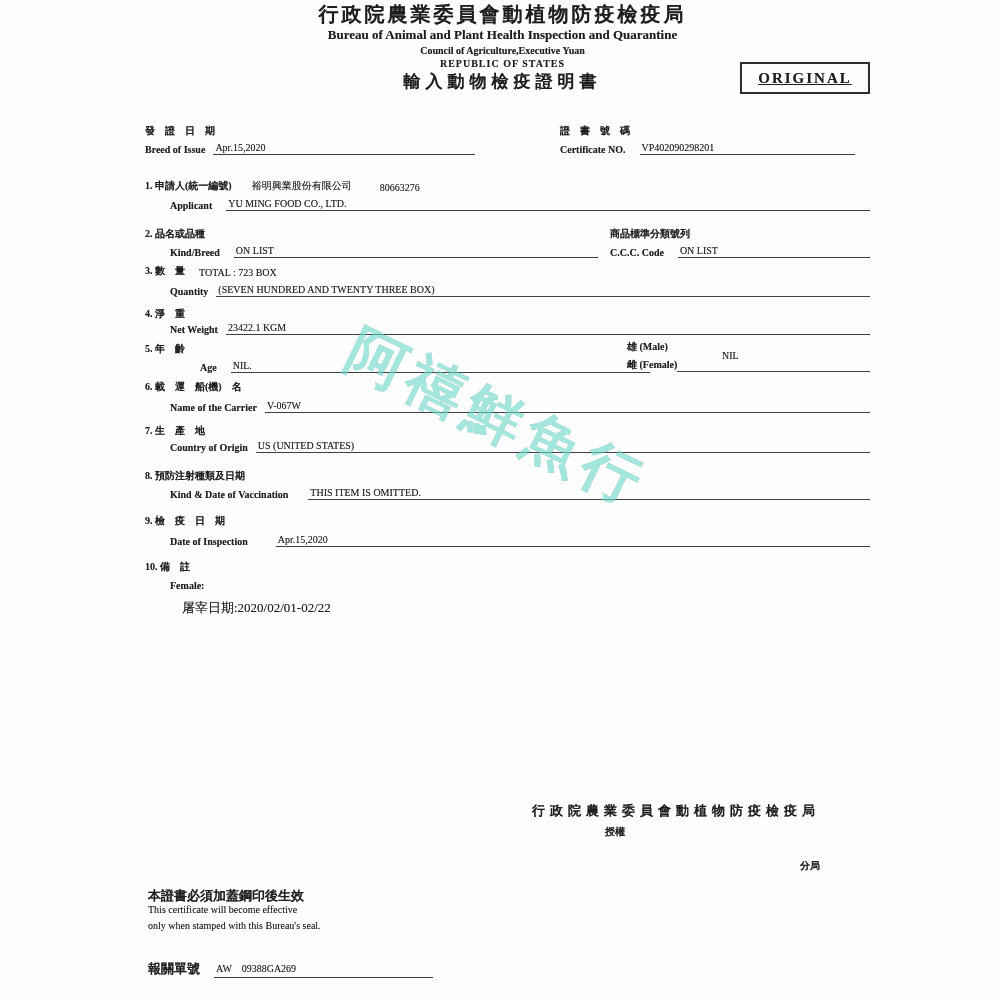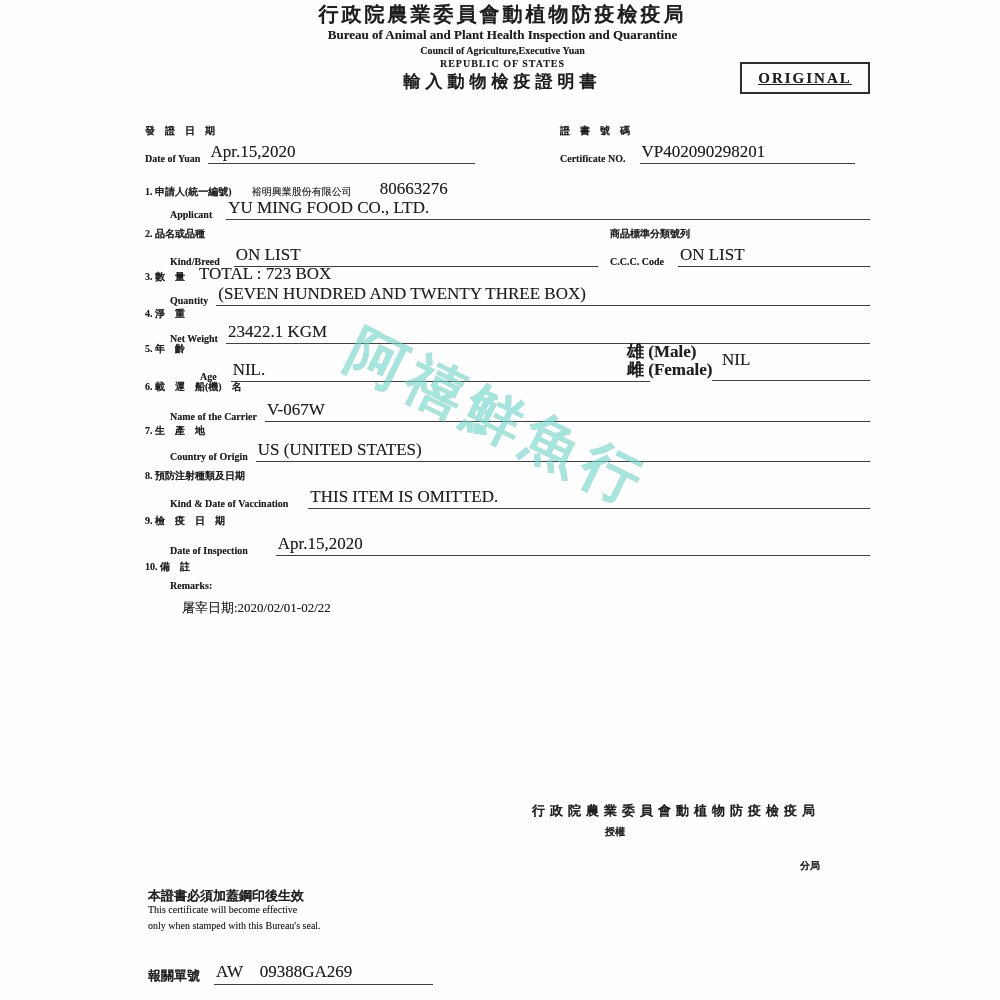--- a/index.html
+++ b/index.html
@@ -5,21 +5,21 @@
   html,body { margin:0; padding:0; background:#ffffff; }
   .doc {
     position:relative; width:1000px; height:1000px; overflow:hidden;
     background:#fefefe; color:#1e1e1e;
     font-family:"Liberation Serif","DejaVu Serif",serif;
     text-shadow:0 0 0.5px rgba(20,20,20,0.45);
   }
   .abs { position:absolute; }
   .row { position:absolute; display:flex; align-items:flex-end; }
   .b { font-weight:bold; }
-  .fs13 { font-size:13px; } .fs135 { font-size:17px; } .fs14 { font-size:10px; }
+  .fs13 { font-size:13px; } .fs135 { font-size:10px; } .fs14 { font-size:10px; }
   .fs15 { font-size:13px; } .fs17 { font-size:17px; }
   .fs20 { font-size:20px; }
   .ul { border-bottom:1.5px solid #3f3f3f; padding:0 4px 1px 2px; }
   .fill { flex:1; border-bottom:1.5px solid #3f3f3f; }
   .g8 { width:8px; flex:0 0 8px; } .g14 { width:14px; flex:0 0 14px; }
   .g20 { width:20px; flex:0 0 20px; } .g28 { width:28px; flex:0 0 28px; }
   .hdr { position:absolute; left:130px; width:745px; text-align:center; line-height:1.15; }
   .hdr > div { margin-bottom:2px; }
   .ls1 { letter-spacing:1px; } .ls3 { letter-spacing:3px; } .ls5 { letter-spacing:5px; }
   .stamp {
@@ -49,21 +49,21 @@
     <div class="b fs14 ls1">REPUBLIC OF STATES</div>
     <div class="b fs17 ls5">輸入動物檢疫證明書</div>
   </div>
 
   <div class="stamp">
     <span>ORIGINAL</span>
   </div>
 
   <div class="abs b fs14 nowrap" style="left:145px; top:124px;">發　證　日　期</div>
   <div class="row" style="left:145px; top:142px; width:330px;">
-    <span class="b fs14 nowrap">Date of Yuan</span>
+    <span class="b fs14 nowrap">Breed of Issue</span>
     <span class="g8"></span>
     <span class="fs135 ul nowrap">Apr.15,2020</span>
     <span class="fill"></span>
   </div>
 
   <div class="abs b fs14 nowrap" style="left:560px; top:124px;">證　書　號　碼</div>
   <div class="row" style="left:560px; top:142px; right:145px;">
     <span class="b fs14 nowrap">Certificate NO.</span>
     <span class="g14"></span>
     <span class="fs135 ul nowrap">VP402090298201</span>
@@ -159,21 +159,21 @@
 
   <div class="abs b fs14 nowrap" style="left:145px; top:514px;">9. 檢　疫　日　期</div>
   <div class="row" style="left:170px; top:534px; right:130px;">
     <span class="b fs14 nowrap">Date of Inspection</span>
     <span class="g28"></span>
     <span class="fs135 ul nowrap">Apr.15,2020</span>
     <span class="fill"></span>
   </div>
 
   <div class="abs b fs14 nowrap" style="left:145px; top:560px;">10. 備　註</div>
-  <div class="abs b fs14 nowrap" style="left:170px; top:580px;">Remarks:</div>
+  <div class="abs b fs14 nowrap" style="left:170px; top:580px;">Female:</div>
   <div class="abs fs13 nowrap" style="left:182px; top:599px;">屠宰日期:2020/02/01-02/22</div>
 
   <div class="abs b fs15 ls5 nowrap" style="left:532px; top:802px;">行政院農業委員會動植物防疫檢疫局</div>
   <div class="abs b fs14 nowrap" style="left:605px; top:825px;">授權</div>
   <div class="abs b fs14 nowrap" style="left:800px; top:859px;">分局</div>
 
   <div class="abs b fs13 nowrap" style="left:148px; top:887px;">本證書必須加蓋鋼印後生效</div>
   <div class="abs fs14 nowrap" style="left:148px; top:904px;">This certificate will become effective</div>
   <div class="abs fs14 nowrap" style="left:148px; top:920px;">only when stamped with this Bureau's seal.</div>
 

